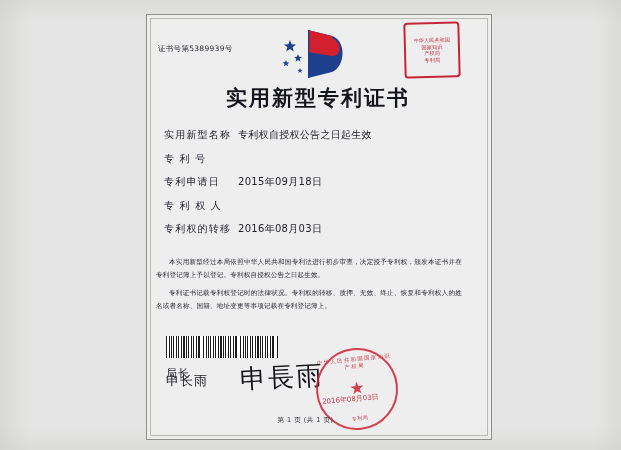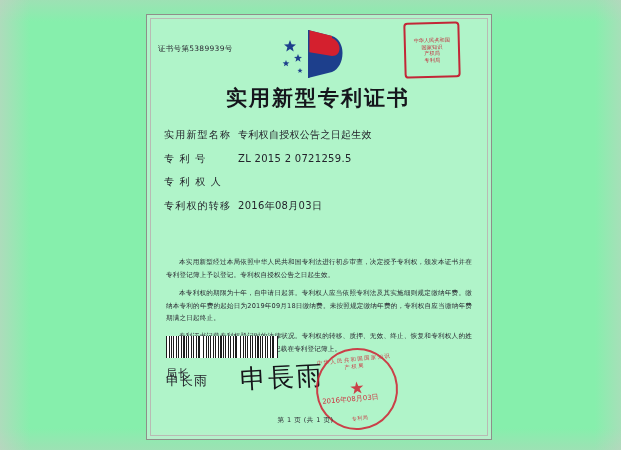--- a/index.html
+++ b/index.html
@@ -10,21 +10,21 @@
     width: 621px;
     height: 450px;
     overflow: hidden;
     background: #ffffff;
     font-family: "DejaVu Sans", sans-serif;
   }
   .page {
     position: relative;
     width: 621px;
     height: 450px;
-    background: #86efac;
+    background: #e5e5e5;
     overflow: hidden;
   }
   
   .paper-shade {
     position: absolute;
     inset: 0;
     background:
       linear-gradient(to right, rgba(205,205,200,0.55) 0px, rgba(255,255,255,0) 30px),
       linear-gradient(to left, rgba(205,205,200,0.45) 0px, rgba(255,255,255,0) 26px),
       linear-gradient(to bottom, rgba(200,200,195,0.35) 0px, rgba(255,255,255,0) 22px),
@@ -121,21 +121,21 @@
     letter-spacing: 1.2px;
   }
   .field-value {
     flex: 1;
     letter-spacing: 0.3px;
   }
 
   
   .body-text {
     position: absolute;
-    left: 166px;
+    left: 156px;
     top: 256px;
     width: 306px;
     font-size: 6.6px;
     line-height: 1.95;
     color: #2a2a32;
     text-align: justify;
     letter-spacing: 0.15px;
   }
   .body-text p {
     margin: 0 0 5px 0;
@@ -288,34 +288,36 @@
 
   <div class="cert-title">实用新型专利证书</div>
 
   <div class="fields">
     <div class="field-row">
       <div class="field-label">实用新型名称</div>
       <div class="field-value">专利权自授权公告之日起生效</div>
     </div>
     <div class="field-row">
       <div class="field-label">专 利 号</div>
-      <div class="field-value">ZL 2015 2 0721259.5</div>
+    </div>
+    <div class="field-row">
+      <div class="field-label">专利申请日</div>
+      <div class="field-value">2015年09月18日</div>
     </div>
     <div class="field-row">
       <div class="field-label">专 利 权 人</div>
     </div>
     <div class="field-row">
       <div class="field-label">专利权的转移</div>
       <div class="field-value">2016年08月03日</div>
     </div>
   </div>
 
   <div class="body-text">
     <p>本实用新型经过本局依照中华人民共和国专利法进行初步审查，决定授予专利权，颁发本证书并在专利登记簿上予以登记。专利权自授权公告之日起生效。</p>
-    <p>本专利权的期限为十年，自申请日起算。专利权人应当依照专利法及其实施细则规定缴纳年费。缴纳本专利的年费的起始日为2019年09月18日缴纳费。未按照规定缴纳年费的，专利权自应当缴纳年费期满之日起终止。</p>
     <p>专利证书记载专利权登记时的法律状况。专利权的转移、质押、无效、终止、恢复和专利权人的姓名或者名称、国籍、地址变更等事项记载在专利登记簿上。</p>
   </div>
 
   <div class="barcode"></div>
 
   <div class="sig-label">局长</div>
   <div class="sig-name">申长雨</div>
   <div class="sig-hand">申長雨</div>
 
   <div class="seal-round">

